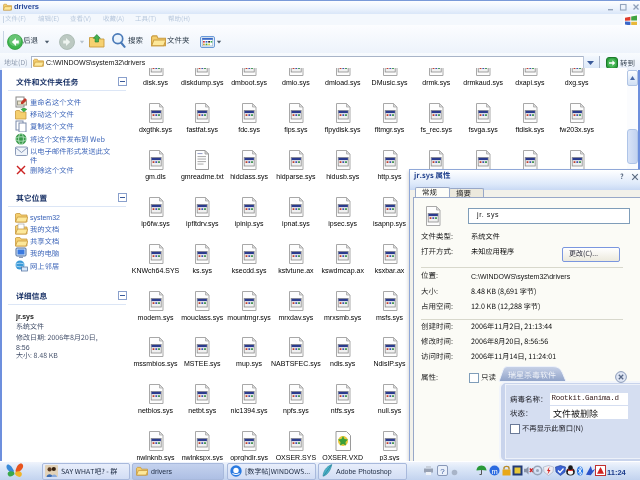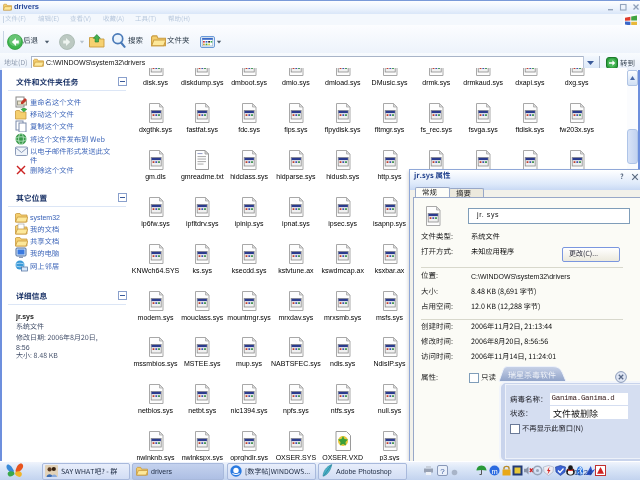--- a/index.html
+++ b/index.html
@@ -1007,21 +1007,21 @@
     </svg>
 <svg class="ab" style="left:615px;top:370.5px" width="12" height="12" viewBox="0 0 12 12">
       <circle cx="6" cy="6" r="5.4" fill="#dfe6f4" stroke="#8a9ab8" stroke-width="1"></circle>
       <path d="M3.8 3.8 L8.2 8.2 M8.2 3.8 L3.8 8.2" stroke="#5a6a88" stroke-width="1.3"></path>
     </svg>
 <div class="ab" style="left:505px;top:384px;width:135px;height:73px;background:#d5def1;border:1px solid #edf1f9;border-right:none"></div>
 <svg style="position:absolute;left:510px;top:394px;overflow:visible" width="39" height="12" viewBox="0 -8 39 12">
       <path d="M0.4 -4.6C0.6 -4.2 0.9 -3.6 0.9 -3.2L1.4 -3.5C1.3 -3.8 1.1 -4.4 0.8 -4.8ZM2.5 -3.0V0.6H3.1V-2.5H4.4C4.3 -1.9 4.1 -1.2 3.2 -0.8C3.3 -0.7 3.4 -0.5 3.5 -0.4C4.2 -0.8 4.5 -1.2 4.7 -1.6C5.1 -1.3 5.6 -0.8 5.8 -0.5L6.2 -0.8C5.9 -1.1 5.3 -1.7 4.9 -2.1C4.9 -2.3 4.9 -2.4 4.9 -2.5H6.4V-0.0C6.4 0.1 6.3 0.1 6.2 0.1C6.1 0.1 5.8 0.1 5.4 0.1C5.4 0.2 5.5 0.4 5.6 0.6C6.1 0.6 6.4 0.6 6.6 0.5C6.9 0.4 6.9 0.2 6.9 -0.0V-3.0H4.9V-3.8H7.1V-4.3H2.4V-3.8H4.4V-3.0ZM3.9 -6.2C4.0 -6.0 4.1 -5.7 4.2 -5.5H1.5V-3.2C1.5 -3.0 1.5 -2.8 1.5 -2.5C1.0 -2.3 0.6 -2.0 0.3 -1.9L0.4 -1.4L1.4 -2.0C1.3 -1.2 1.1 -0.4 0.5 0.2C0.6 0.3 0.8 0.5 0.9 0.6C1.9 -0.4 2.1 -2.0 2.1 -3.2V-4.9H7.2V-5.5H4.8C4.7 -5.7 4.6 -6.1 4.5 -6.3Z M13.0 -2.5 13.0 -1.8H11.4L11.6 -2.0C11.5 -2.1 11.4 -2.3 11.2 -2.5ZM9.1 -2.9C9.1 -2.6 9.0 -2.2 9.0 -1.8H7.8V-1.4H8.9C8.9 -1.0 8.8 -0.6 8.8 -0.3H12.8C12.8 -0.1 12.7 0.0 12.6 0.1C12.6 0.2 12.5 0.2 12.4 0.2C12.2 0.2 11.8 0.2 11.5 0.1C11.5 0.3 11.6 0.4 11.6 0.6C12.0 0.6 12.4 0.6 12.6 0.6C12.8 0.6 13.0 0.5 13.1 0.4C13.2 0.2 13.3 0.0 13.4 -0.3H14.2V-0.7H13.4L13.5 -1.4H14.7V-1.8H13.6L13.6 -2.7C13.6 -2.8 13.6 -2.9 13.6 -2.9ZM10.7 -2.4C10.9 -2.2 11.1 -2.0 11.2 -1.8H9.5L9.6 -2.5H10.9ZM13.0 -1.4C12.9 -1.1 12.9 -0.9 12.9 -0.7H11.3L11.6 -0.9C11.5 -1.0 11.3 -1.2 11.2 -1.4ZM10.7 -1.3C10.9 -1.1 11.0 -0.9 11.1 -0.7H9.4L9.5 -1.4H10.9ZM10.9 -6.3V-5.7H8.3V-5.3H10.9V-4.8H8.8V-4.3H10.9V-3.8H8.0V-3.3H14.5V-3.8H11.5V-4.3H13.8V-4.8H11.5V-5.3H14.3V-5.7H11.5V-6.3Z M17.0 -4.0C17.4 -3.7 17.8 -3.3 18.1 -3.0C17.2 -2.6 16.3 -2.2 15.4 -2.0C15.5 -1.9 15.6 -1.7 15.6 -1.5C16.1 -1.6 16.5 -1.7 16.9 -1.9V0.6H17.5V0.2H20.8V0.6H21.4V-2.5H18.4C19.6 -3.2 20.7 -4.1 21.3 -5.3L21.0 -5.6L20.9 -5.5H18.2C18.4 -5.8 18.5 -6.0 18.7 -6.2L18.0 -6.3C17.6 -5.6 16.7 -4.8 15.5 -4.2C15.7 -4.1 15.8 -3.9 15.9 -3.8C16.6 -4.1 17.2 -4.6 17.7 -5.0H20.5C20.1 -4.4 19.4 -3.8 18.7 -3.3C18.3 -3.6 17.8 -4.0 17.4 -4.3ZM20.8 -0.3H17.5V-2.0H20.8Z M26.3 -3.4C26.2 -2.4 25.9 -1.5 25.4 -0.9C25.6 -0.8 25.8 -0.7 25.9 -0.6C26.3 -1.3 26.7 -2.3 26.9 -3.3ZM28.4 -3.3C28.7 -2.5 29.0 -1.4 29.1 -0.7L29.6 -0.8C29.5 -1.6 29.2 -2.6 28.9 -3.4ZM26.5 -6.3C26.3 -5.3 26.0 -4.4 25.6 -3.7V-4.1H24.6V-5.5C25.0 -5.6 25.3 -5.7 25.6 -5.8L25.2 -6.2C24.7 -6.0 23.8 -5.8 23.0 -5.6C23.0 -5.5 23.1 -5.3 23.1 -5.2C23.4 -5.2 23.8 -5.3 24.1 -5.4V-4.1H22.9V-3.6H24.0C23.7 -2.8 23.2 -1.8 22.7 -1.3C22.8 -1.1 23.0 -0.9 23.0 -0.8C23.4 -1.2 23.8 -2.0 24.1 -2.7V0.6H24.6V-2.8C24.8 -2.4 25.1 -2.0 25.2 -1.8L25.6 -2.2C25.4 -2.4 24.8 -3.1 24.6 -3.3V-3.6H25.5L25.5 -3.6C25.6 -3.5 25.8 -3.4 25.9 -3.3C26.2 -3.7 26.5 -4.2 26.6 -4.8H27.4V-0.1C27.4 0.0 27.4 0.0 27.3 0.0C27.2 0.0 26.8 0.0 26.5 0.0C26.6 0.2 26.7 0.4 26.7 0.6C27.2 0.6 27.5 0.6 27.7 0.5C27.9 0.4 28.0 0.2 28.0 -0.1V-4.8H29.0C28.9 -4.5 28.7 -4.2 28.6 -3.9L29.1 -3.8C29.3 -4.3 29.5 -4.8 29.7 -5.2L29.3 -5.3L29.2 -5.3H26.8C26.9 -5.6 27.0 -5.9 27.0 -6.2Z M31.9 -3.6C32.2 -3.6 32.4 -3.9 32.4 -4.2C32.4 -4.5 32.2 -4.8 31.9 -4.8C31.6 -4.8 31.3 -4.5 31.3 -4.2C31.3 -3.9 31.6 -3.6 31.9 -3.6ZM31.9 0.0C32.2 0.0 32.4 -0.2 32.4 -0.5C32.4 -0.9 32.2 -1.1 31.9 -1.1C31.6 -1.1 31.3 -0.9 31.3 -0.5C31.3 -0.2 31.6 0.0 31.9 0.0Z" fill="#1a1a22"></path>
     </svg>
 <div class="ab" style="left:550px;top:392.5px;width:78px;height:12.5px;background:#fff"></div>
-<div class="ab" style="left:551.5px;top:394px;font-size:7.5px;line-height:9.5px;color:#3a2020;font-weight:normal;white-space:nowrap;font-family:&quot;Liberation Mono&quot;,monospace;letter-spacing:-0.3px">Ganima.Ganima.d</div>
+<div class="ab" style="left:551.5px;top:394px;font-size:7.5px;line-height:9.5px;color:#3a2020;font-weight:normal;white-space:nowrap;font-family:&quot;Liberation Mono&quot;,monospace;letter-spacing:-0.3px">Rootkit.Ganima.d</div>
 <svg style="position:absolute;left:510px;top:408px;overflow:visible" width="24" height="12" viewBox="0 -8 24 12">
       <path d="M5.6 -5.8C5.9 -5.4 6.3 -4.8 6.5 -4.5L6.9 -4.8C6.7 -5.1 6.3 -5.6 6.0 -6.0ZM0.4 -5.1C0.7 -4.6 1.1 -4.0 1.3 -3.6L1.8 -4.0C1.6 -4.3 1.2 -4.9 0.8 -5.3ZM4.4 -6.3V-4.5L4.4 -4.1H2.7V-3.5H4.4C4.3 -2.3 3.8 -0.9 2.5 0.2C2.6 0.3 2.8 0.5 2.9 0.6C4.0 -0.4 4.6 -1.5 4.8 -2.6C5.2 -1.2 5.9 -0.0 6.9 0.6C7.0 0.4 7.2 0.2 7.3 0.1C6.1 -0.5 5.4 -1.9 5.1 -3.5H7.1V-4.1H5.0L5.0 -4.5V-6.3ZM0.2 -1.5 0.6 -1.0C1.0 -1.3 1.4 -1.8 1.9 -2.2V0.6H2.4V-6.3H1.9V-2.9C1.3 -2.3 0.6 -1.8 0.2 -1.5Z M10.4 -3.1C10.8 -2.8 11.3 -2.4 11.6 -2.1L12.1 -2.5C11.8 -2.8 11.3 -3.1 10.8 -3.4ZM9.5 -1.8V-0.3C9.5 0.3 9.8 0.4 10.6 0.4C10.8 0.4 12.2 0.4 12.4 0.4C13.1 0.4 13.3 0.2 13.3 -0.7C13.2 -0.8 13.0 -0.9 12.8 -1.0C12.8 -0.2 12.7 -0.1 12.3 -0.1C12.0 -0.1 10.9 -0.1 10.7 -0.1C10.2 -0.1 10.1 -0.1 10.1 -0.3V-1.8ZM10.6 -2.0C11.0 -1.6 11.5 -1.0 11.8 -0.7L12.2 -1.0C12.0 -1.3 11.4 -1.9 11.0 -2.2ZM13.1 -1.8C13.5 -1.1 13.9 -0.3 14.0 0.3L14.6 0.1C14.4 -0.5 14.0 -1.3 13.6 -1.9ZM8.7 -1.8C8.5 -1.2 8.2 -0.4 7.9 0.0L8.4 0.3C8.7 -0.2 9.0 -1.0 9.2 -1.6ZM11.0 -6.3C11.0 -6.0 10.9 -5.6 10.8 -5.2H7.9V-4.7H10.7C10.3 -3.7 9.6 -2.9 7.8 -2.5C8.0 -2.4 8.1 -2.2 8.2 -2.0C10.1 -2.5 10.9 -3.5 11.3 -4.7C11.8 -3.4 12.8 -2.5 14.3 -2.1C14.4 -2.2 14.6 -2.4 14.7 -2.6C13.3 -2.9 12.4 -3.6 11.9 -4.7H14.6V-5.2H11.4C11.5 -5.6 11.5 -6.0 11.6 -6.3Z M16.9 -3.6C17.2 -3.6 17.4 -3.9 17.4 -4.2C17.4 -4.5 17.2 -4.8 16.9 -4.8C16.6 -4.8 16.3 -4.5 16.3 -4.2C16.3 -3.9 16.6 -3.6 16.9 -3.6ZM16.9 0.0C17.2 0.0 17.4 -0.2 17.4 -0.5C17.4 -0.9 17.2 -1.1 16.9 -1.1C16.6 -1.1 16.3 -0.9 16.3 -0.5C16.3 -0.2 16.6 0.0 16.9 0.0Z" fill="#1a1a22"></path>
     </svg>
 <div class="ab" style="left:550px;top:406px;width:78px;height:13px;background:#fff"></div>
 <svg style="position:absolute;left:553px;top:408px;overflow:visible" width="47" height="14" viewBox="0 -9 47 14">
       <path d="M3.8 -7.4C4.1 -7.0 4.4 -6.4 4.5 -6.0L5.2 -6.2C5.1 -6.6 4.8 -7.2 4.5 -7.6ZM0.4 -6.0V-5.3H1.9C2.4 -3.9 3.1 -2.8 4.0 -1.8C3.0 -1.0 1.8 -0.4 0.3 0.1C0.5 0.2 0.7 0.5 0.7 0.7C2.2 0.2 3.5 -0.4 4.5 -1.3C5.5 -0.4 6.8 0.3 8.2 0.7C8.4 0.5 8.5 0.2 8.7 0.0C7.3 -0.3 6.0 -1.0 5.0 -1.8C5.9 -2.7 6.6 -3.9 7.2 -5.3H8.6V-6.0ZM4.5 -2.3C3.7 -3.1 3.0 -4.2 2.6 -5.3H6.4C5.9 -4.1 5.3 -3.1 4.5 -2.3Z M11.9 -3.1V-2.4H14.4V0.7H15.1V-2.4H17.6V-3.1H15.1V-5.1H17.2V-5.7H15.1V-7.5H14.4V-5.7H13.2C13.3 -6.1 13.4 -6.6 13.5 -7.0L12.9 -7.1C12.7 -5.9 12.3 -4.8 11.8 -4.0C11.9 -3.9 12.2 -3.8 12.4 -3.7C12.6 -4.1 12.8 -4.5 13.0 -5.1H14.4V-3.1ZM11.4 -7.5C10.9 -6.2 10.1 -4.8 9.3 -3.9C9.4 -3.8 9.6 -3.4 9.7 -3.3C10.0 -3.6 10.2 -3.9 10.5 -4.3V0.7H11.2V-5.4C11.5 -6.0 11.8 -6.7 12.1 -7.3Z M19.3 -7.3C19.5 -6.9 19.8 -6.3 19.9 -6.0L20.5 -6.3C20.3 -6.6 20.0 -7.1 19.8 -7.5ZM18.4 -6.0V-5.3H20.5C20.0 -4.2 19.1 -3.0 18.3 -2.3C18.4 -2.2 18.5 -1.9 18.6 -1.7C18.9 -2.0 19.3 -2.4 19.6 -2.8V0.7H20.2V-2.9C20.5 -2.5 20.9 -2.0 21.0 -1.7L21.4 -2.2L20.8 -3.0C21.0 -3.2 21.3 -3.6 21.6 -3.9L21.2 -4.2C21.0 -4.0 20.7 -3.6 20.5 -3.4L20.2 -3.7V-3.7C20.6 -4.3 21.0 -5.0 21.2 -5.7L20.9 -6.0L20.8 -6.0ZM21.8 -6.2V-3.9C21.8 -2.6 21.7 -1.0 20.8 0.2C20.9 0.3 21.2 0.5 21.3 0.7C22.2 -0.5 22.4 -2.1 22.4 -3.4H22.5C22.8 -2.5 23.3 -1.7 23.8 -1.0C23.3 -0.5 22.6 -0.1 21.9 0.2C22.0 0.3 22.2 0.5 22.3 0.7C23.0 0.4 23.7 0.0 24.3 -0.5C24.8 0.0 25.5 0.4 26.3 0.7C26.4 0.5 26.6 0.2 26.7 0.1C25.9 -0.1 25.3 -0.5 24.7 -1.0C25.4 -1.7 25.9 -2.7 26.2 -3.9L25.8 -4.1L25.7 -4.0H24.4V-5.6H25.8C25.7 -5.2 25.5 -4.8 25.4 -4.5L26.0 -4.3C26.2 -4.8 26.4 -5.5 26.6 -6.1L26.1 -6.3L26.0 -6.2H24.4V-7.6H23.8V-6.2ZM23.8 -5.6V-4.0H22.4V-5.6ZM25.4 -3.4C25.2 -2.6 24.8 -2.0 24.3 -1.4C23.8 -2.0 23.4 -2.7 23.1 -3.4Z M33.4 -6.6V-1.5H33.9V-6.6ZM34.7 -7.4V-0.0C34.7 0.1 34.6 0.1 34.5 0.1C34.4 0.1 34.0 0.1 33.6 0.1C33.7 0.3 33.8 0.6 33.8 0.7C34.4 0.7 34.7 0.7 35.0 0.6C35.2 0.5 35.3 0.3 35.3 -0.0V-7.4ZM27.4 -4.0V-3.4H28.0V-3.0C28.0 -1.9 27.9 -0.5 27.4 0.4C27.5 0.4 27.7 0.6 27.8 0.7C28.5 -0.2 28.5 -1.8 28.5 -3.0V-3.4H29.4V-0.1C29.4 -0.0 29.3 0.0 29.2 0.0C29.2 0.0 28.9 0.0 28.5 0.0C28.6 0.2 28.7 0.5 28.7 0.6C29.2 0.6 29.5 0.6 29.7 0.5C29.9 0.4 29.9 0.2 29.9 -0.1V-3.4H30.6V-3.4C30.6 -2.2 30.5 -0.6 30.0 0.4C30.2 0.5 30.4 0.6 30.5 0.7C31.1 -0.4 31.1 -2.1 31.1 -3.4V-3.4H32.0V-0.1C32.0 0.0 31.9 0.0 31.9 0.0C31.8 0.0 31.5 0.0 31.1 0.0C31.2 0.2 31.3 0.5 31.3 0.6C31.8 0.6 32.1 0.6 32.3 0.5C32.5 0.4 32.5 0.2 32.5 -0.1V-3.4H33.0V-4.0H32.5V-7.3H30.6V-4.0H29.9V-7.3H28.0V-4.0ZM28.5 -6.7H29.4V-4.0H28.5ZM31.1 -6.7H32.0V-4.0H31.1Z M40.3 -2.0C40.0 -1.3 39.5 -0.7 39.0 -0.2C39.2 -0.1 39.4 0.1 39.5 0.2C40.0 -0.3 40.5 -1.1 40.9 -1.8ZM42.9 -1.8C43.4 -1.2 43.9 -0.4 44.2 0.1L44.7 -0.2C44.4 -0.7 43.9 -1.5 43.4 -2.1ZM36.7 -7.2V0.7H37.3V-6.6H38.5C38.2 -6.0 38.0 -5.2 37.7 -4.5C38.4 -3.8 38.6 -3.2 38.6 -2.7C38.6 -2.4 38.5 -2.2 38.4 -2.1C38.3 -2.0 38.2 -2.0 38.1 -2.0C37.9 -2.0 37.7 -2.0 37.5 -2.0C37.6 -1.8 37.7 -1.6 37.7 -1.4C37.9 -1.4 38.1 -1.4 38.3 -1.4C38.5 -1.5 38.7 -1.5 38.8 -1.6C39.1 -1.8 39.2 -2.2 39.2 -2.7C39.2 -3.2 39.0 -3.9 38.3 -4.6C38.6 -5.3 39.0 -6.2 39.3 -7.0L38.8 -7.2L38.7 -7.2ZM39.3 -3.1V-2.5H41.7V-0.1C41.7 0.1 41.7 0.1 41.5 0.1C41.4 0.1 41.0 0.1 40.5 0.1C40.6 0.3 40.7 0.5 40.7 0.7C41.3 0.7 41.8 0.7 42.0 0.6C42.3 0.5 42.4 0.3 42.4 -0.1V-2.5H44.6V-3.1H42.4V-4.2H43.7V-4.8H40.2V-4.2H41.7V-3.1ZM41.9 -7.6C41.4 -6.5 40.2 -5.5 39.1 -4.9C39.3 -4.8 39.4 -4.6 39.5 -4.4C40.4 -4.9 41.3 -5.7 42.0 -6.6C42.7 -5.6 43.5 -5.0 44.3 -4.5C44.4 -4.7 44.6 -4.9 44.8 -5.0C43.9 -5.5 43.1 -6.1 42.3 -7.1L42.5 -7.4Z" fill="#111"></path>
     </svg>
 <div class="ab" style="left:509.5px;top:424px;width:8px;height:8px;background:#fff;border:1px solid #6a7a98"></div>
 <svg style="position:absolute;left:521.5px;top:423px;overflow:visible" width="63" height="12" viewBox="0 -8 63 12">
       <path d="M4.1 -3.5C4.9 -2.9 6.0 -2.0 6.6 -1.5L7.0 -1.9C6.5 -2.5 5.4 -3.3 4.5 -3.8ZM0.5 -5.6V-5.1H3.8C3.0 -3.8 1.8 -2.6 0.3 -1.9C0.4 -1.7 0.6 -1.5 0.7 -1.4C1.7 -1.9 2.6 -2.7 3.4 -3.5V0.6H3.9V-4.3C4.1 -4.5 4.3 -4.8 4.5 -5.1H6.8V-5.6Z M8.5 -4.5V-1.7H7.6V-1.2H8.5V0.6H9.0V-1.2H12.9V-0.1C12.9 0.0 12.9 0.1 12.7 0.1C12.6 0.1 12.1 0.1 11.6 0.1C11.7 0.2 11.8 0.4 11.8 0.6C12.5 0.6 12.9 0.6 13.1 0.5C13.4 0.4 13.4 0.2 13.4 -0.1V-1.2H14.3V-1.7H13.4V-4.5H11.2V-5.2H14.1V-5.7H7.9V-5.2H10.6V-4.5ZM12.9 -1.7H11.2V-2.6H12.9ZM9.0 -1.7V-2.6H10.6V-1.7ZM12.9 -3.1H11.2V-4.0H12.9ZM9.0 -3.1V-4.0H10.6V-3.1Z M16.4 -4.2H20.1V-3.4H16.4ZM16.4 -5.3H20.1V-4.6H16.4ZM15.8 -5.8V-3.0H20.7V-5.8ZM20.6 -2.4C20.3 -1.9 19.9 -1.3 19.6 -0.9L20.0 -0.7C20.3 -1.1 20.7 -1.7 21.1 -2.2ZM15.5 -2.2C15.8 -1.7 16.2 -1.1 16.3 -0.7L16.8 -0.9C16.6 -1.3 16.2 -1.9 15.9 -2.4ZM18.8 -2.7V-0.3H17.7V-2.7H17.2V-0.3H14.9V0.2H21.6V-0.3H19.3V-2.7Z M23.6 -2.6C23.3 -1.7 22.8 -0.9 22.2 -0.4C22.3 -0.3 22.5 -0.2 22.7 -0.1C23.2 -0.6 23.8 -1.5 24.2 -2.4ZM26.9 -2.3C27.4 -1.6 28.0 -0.7 28.2 -0.1L28.7 -0.3C28.5 -0.9 27.9 -1.9 27.4 -2.5ZM23.0 -5.6V-5.1H28.1V-5.6ZM22.3 -3.8V-3.3H25.3V-0.1C25.3 -0.0 25.2 0.0 25.1 0.0C25.0 0.0 24.5 0.0 24.0 0.0C24.1 0.2 24.1 0.4 24.2 0.6C24.8 0.6 25.3 0.6 25.5 0.5C25.8 0.4 25.9 0.2 25.9 -0.1V-3.3H28.8V-3.8Z M29.5 -0.1 29.6 0.5C30.5 0.3 31.9 0.1 33.1 -0.2L33.1 -0.7L32.0 -0.5V-3.4H33.1V-3.9H32.0V-6.1H31.5V-0.4L30.7 -0.3V-4.7H30.1V-0.2ZM33.4 -6.1V-0.7C33.4 0.1 33.6 0.3 34.3 0.3C34.4 0.3 35.3 0.3 35.4 0.3C36.1 0.3 36.2 -0.1 36.3 -1.2C36.1 -1.3 35.9 -1.4 35.8 -1.5C35.7 -0.4 35.7 -0.2 35.4 -0.2C35.2 -0.2 34.5 -0.2 34.4 -0.2C34.1 -0.2 34.0 -0.3 34.0 -0.6V-2.9C34.7 -3.3 35.5 -3.7 36.0 -4.1L35.6 -4.5C35.2 -4.2 34.6 -3.8 34.0 -3.5V-6.1Z M39.2 -4.9C38.6 -4.5 37.8 -4.1 37.1 -3.9L37.4 -3.5C38.2 -3.7 39.0 -4.1 39.6 -4.7ZM40.7 -4.6C41.5 -4.3 42.4 -3.8 42.9 -3.4L43.2 -3.8C42.7 -4.1 41.8 -4.6 41.0 -4.9ZM39.7 -4.2C39.5 -4.0 39.4 -3.7 39.2 -3.4H37.7V0.6H38.2V0.3H42.1V0.6H42.7V-3.4H39.8C39.9 -3.6 40.1 -3.8 40.2 -4.1ZM38.2 -0.1V-3.0H42.1V-0.1ZM39.2 -1.6C39.5 -1.5 39.8 -1.3 40.1 -1.2C39.6 -0.9 39.1 -0.7 38.5 -0.6C38.6 -0.5 38.7 -0.4 38.8 -0.2C39.4 -0.4 40.0 -0.6 40.5 -1.0C40.9 -0.8 41.2 -0.5 41.4 -0.4L41.7 -0.7C41.5 -0.9 41.2 -1.0 40.8 -1.2C41.2 -1.5 41.5 -1.9 41.6 -2.3L41.4 -2.5L41.3 -2.4H39.6C39.7 -2.6 39.8 -2.7 39.8 -2.8L39.4 -2.9C39.2 -2.5 38.9 -2.1 38.5 -1.8C38.6 -1.7 38.7 -1.6 38.8 -1.5C39.0 -1.7 39.2 -1.9 39.4 -2.1H41.0C40.9 -1.8 40.7 -1.6 40.4 -1.4C40.1 -1.6 39.8 -1.8 39.4 -1.9ZM39.6 -6.0C39.7 -5.9 39.8 -5.7 39.9 -5.5H37.1V-4.4H37.6V-5.1H42.7V-4.4H43.2V-5.5H40.5C40.4 -5.7 40.3 -6.0 40.2 -6.2Z M44.7 -5.4V0.4H45.3V-0.2H49.6V0.4H50.2V-5.4ZM45.3 -0.8V-4.8H49.6V-0.8Z M52.8 1.4 53.3 1.2C52.6 0.2 52.3 -1.0 52.3 -2.3C52.3 -3.5 52.6 -4.7 53.3 -5.8L52.8 -6.0C52.2 -4.9 51.8 -3.7 51.8 -2.3C51.8 -0.8 52.2 0.3 52.8 1.4Z M54.3 0.0H54.9V-2.8C54.9 -3.4 54.9 -3.9 54.9 -4.5H54.9L55.5 -3.4L57.4 0.0H58.1V-5.4H57.5V-2.6C57.5 -2.0 57.5 -1.4 57.6 -0.9H57.5L56.9 -2.0L55.0 -5.4H54.3Z M59.6 1.4C60.2 0.3 60.6 -0.8 60.6 -2.3C60.6 -3.7 60.2 -4.9 59.6 -6.0L59.2 -5.8C59.8 -4.7 60.1 -3.5 60.1 -2.3C60.1 -1.0 59.8 0.2 59.2 1.2Z" fill="#1a1a22"></path>
@@ -1119,13 +1119,13 @@
       <ellipse cx="5" cy="5" rx="3.1" ry="4.6" fill="#2a7ae8"></ellipse>
       <path d="M3.2 2.8 L7 7.4 L5 8.8 L5 1.2 L7 2.6 L3.2 7.2" stroke="#fff" stroke-width="0.8" fill="none"></path>
     </svg>
 <svg class="ab" style="left:585.0px;top:465px" width="11" height="11" viewBox="0 0 11 11">
       <path d="M1 9.8 L5.8 1 L7.2 5.4 L10.2 4 L5.8 10.2 Z" fill="#2a52c8"></path>
     </svg>
 <svg class="ab" style="left:595.0px;top:465px" width="11" height="11" viewBox="0 0 11 11">
       <rect x="0.5" y="0.5" width="10" height="10" fill="#fff" stroke="#c03030"></rect>
       <path d="M2 8.8 L5.5 2 L9 8.8 Z" fill="#d02020"></path>
     </svg>
-<div class="ab" style="left:574px;top:468px;font-size:7.5px;line-height:9.5px;color:#1a3a8a;font-weight:normal;white-space:nowrap;">11:24</div>
+<div class="ab" style="left:607px;top:468px;font-size:7.5px;line-height:9.5px;color:#1a3a8a;font-weight:bold;white-space:nowrap;">11:24</div>
 </div>
 </body></html>

